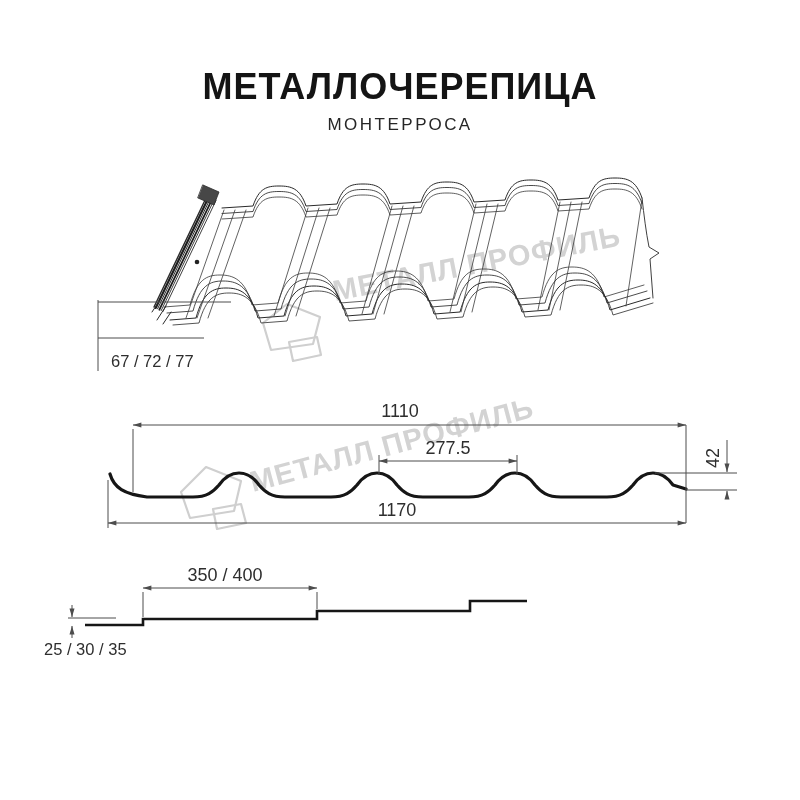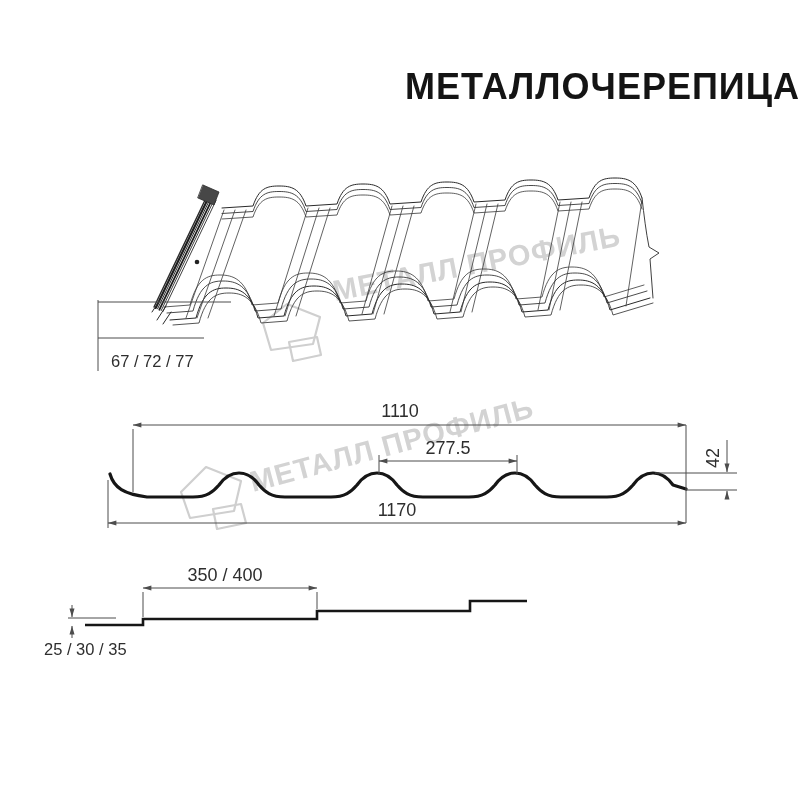--- a/index.html
+++ b/index.html
@@ -1,36 +1,37 @@
 <!DOCTYPE html>
 <html><head>
 <meta charset="utf-8">
 <style>
   html,body{margin:0;padding:0;background:#ffffff;}
   body{width:800px;height:800px;overflow:hidden;position:relative;
        font-family:"Liberation Sans", sans-serif;}
   .stage{position:absolute;inset:0;width:800px;height:800px;}
-  .title{position:absolute;left:0;top:69px;width:800px;text-align:right;
+  .title{position:absolute;left:0;top:69px;width:800px;text-align:center;
          font-size:36px;font-weight:700;letter-spacing:1px;color:#141414;
          line-height:1;white-space:nowrap;}
   .subtitle{position:absolute;left:0;top:116px;width:800px;text-align:center;
             font-size:17px;font-weight:500;letter-spacing:2.5px;color:#262626;
             line-height:1;white-space:nowrap;}
   svg.drawing{position:absolute;left:0;top:0;}
   svg text{font-family:"Liberation Sans", sans-serif;fill:#2e2e2e;}
   .dim-text{font-size:18px;}
   .dim-text-sm{font-size:16.5px;}
   .wm-text{font-size:29px;font-weight:700;letter-spacing:1px;fill:#d3d3d3;}
 </style>
 </head>
 <body>
 
 <div class="stage">
 
   <div class="title">МЕТАЛЛОЧЕРЕПИЦА</div>
+  <div class="subtitle">МОНТЕРРОСА</div>
 
   <svg class="drawing" width="800" height="800" viewBox="0 0 800 800">
     <defs>
       <marker id="ar" viewBox="-1 -3 10 6" markerWidth="10" markerHeight="6" refX="8.4" refY="0" orient="auto-start-reverse">
         <path d="M0,-2.5 L8.6,0 L0,2.5 Z" fill="#4d4d4d"></path>
       </marker>
     </defs>
 
     <g fill="none" stroke="#cfcfcf" stroke-width="2.2" stroke-linejoin="round">
       <path d="M 263,323 L 287,304 L 320,317 L 313,344 L 271,350 Z"></path>

